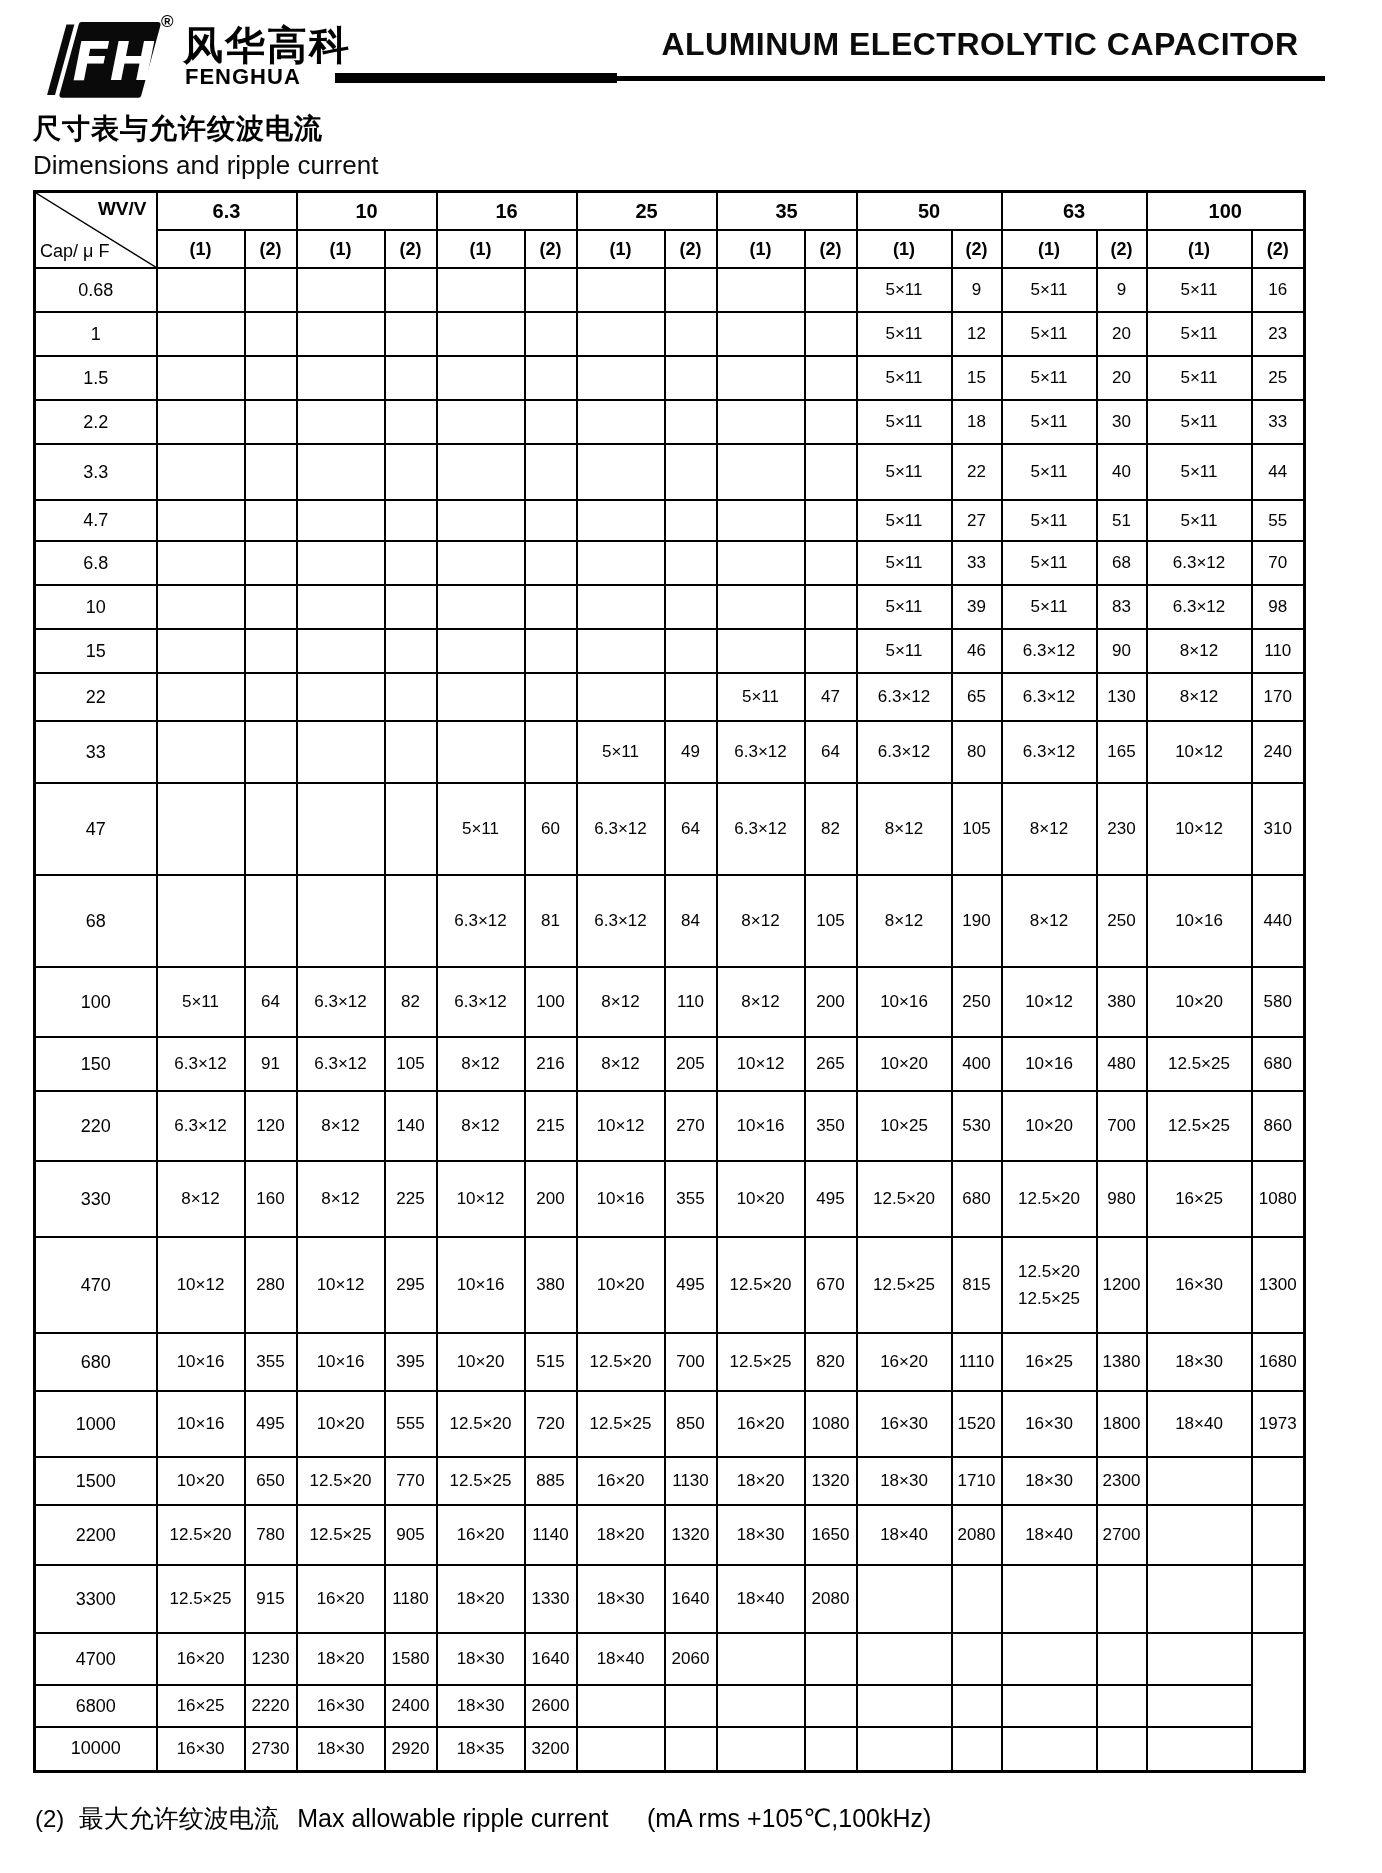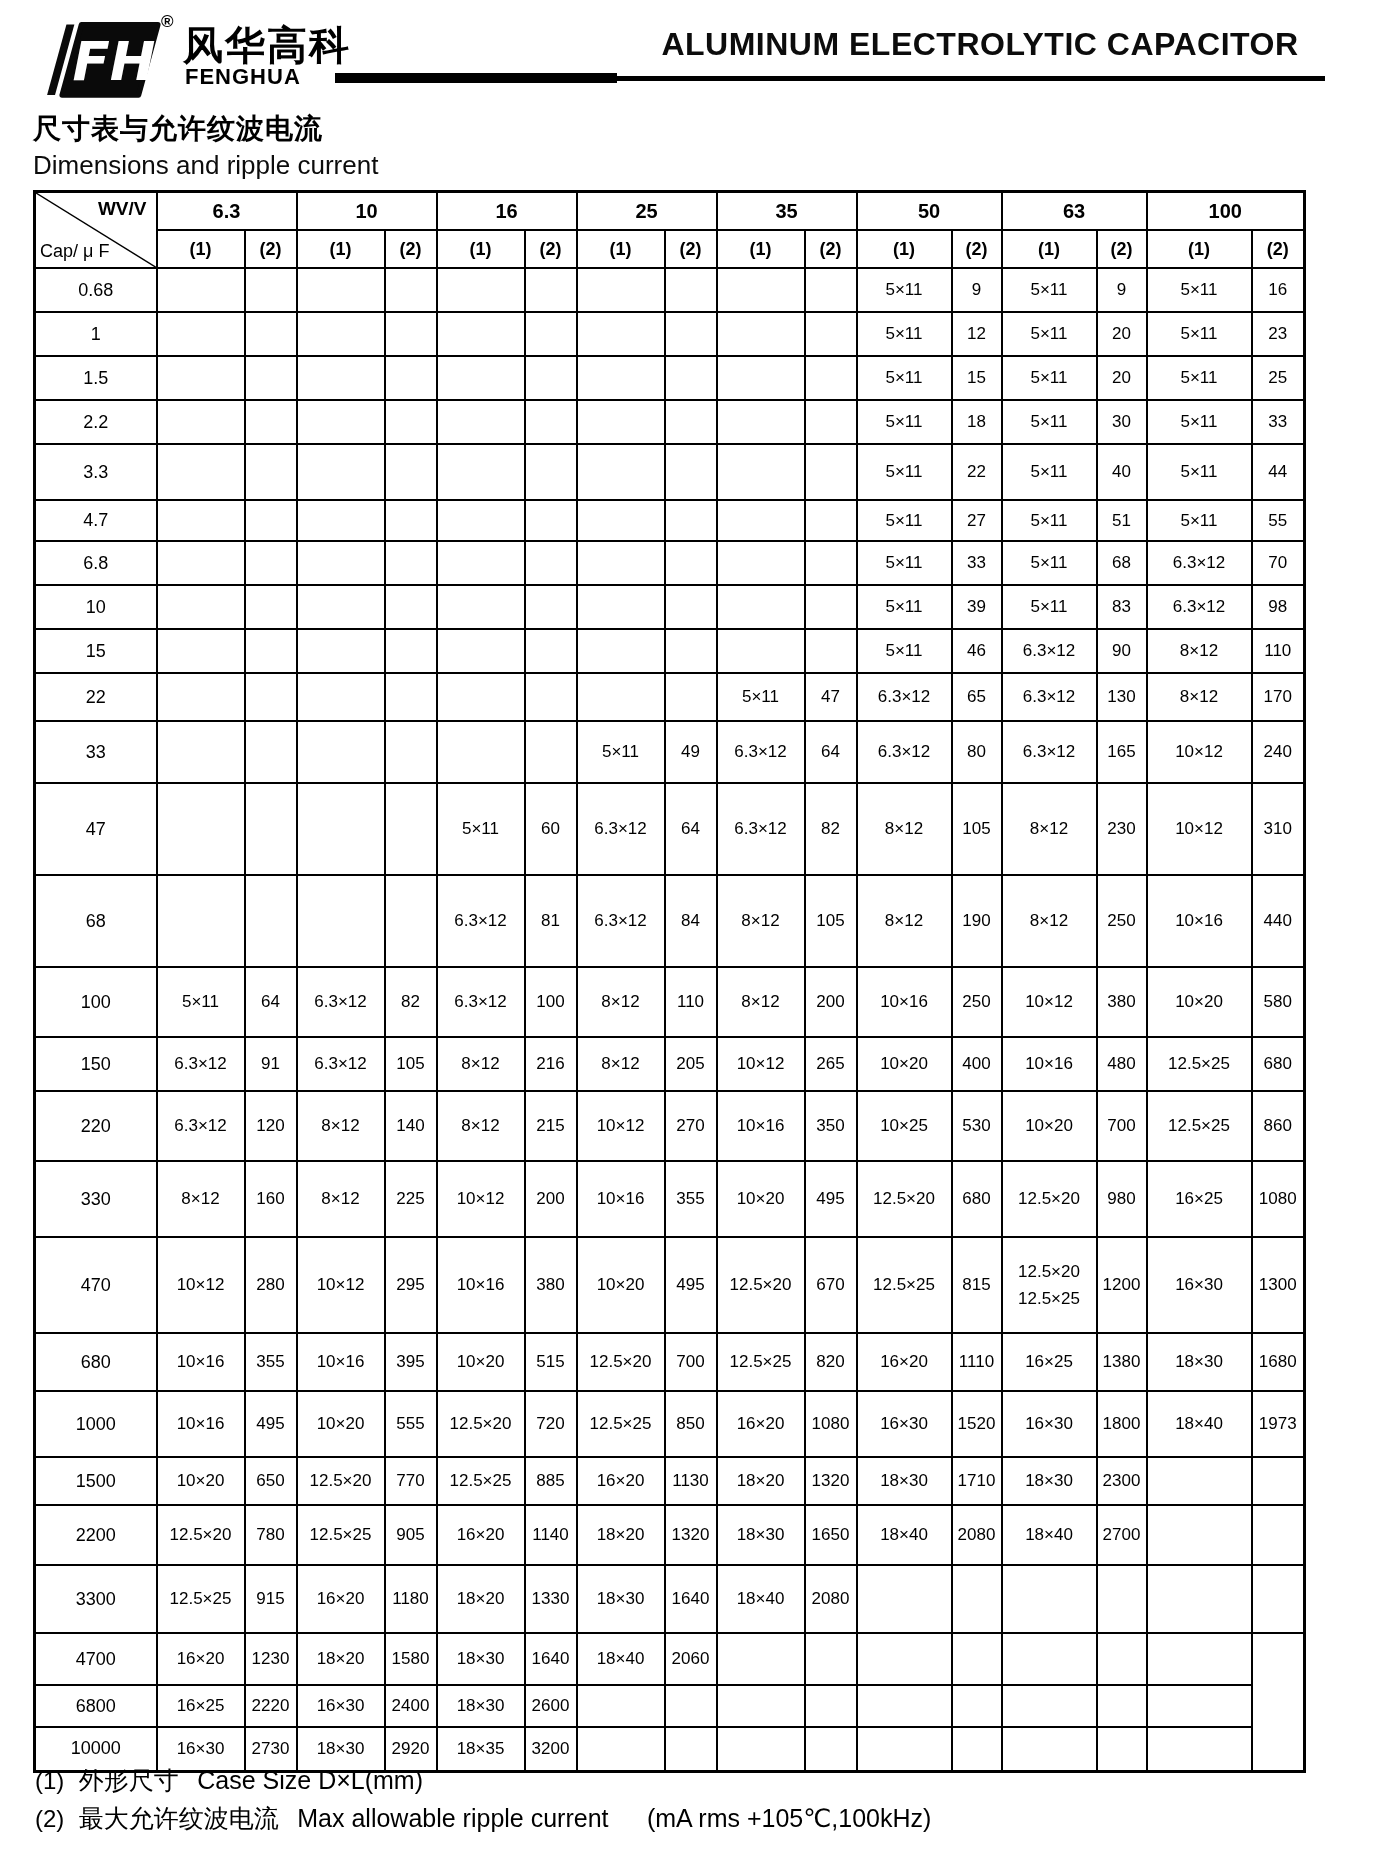--- a/index.html
+++ b/index.html
@@ -626,25 +626,20 @@
           <td class="cur"></td>
           <td class="size"></td>
           <td class="cur"></td>
           <td class="size"></td>
           <td class="cur"></td>
           <td class="size"></td>
         </tr>
       </tbody>
     </table>
 
-  <div class="footnote fn-1">
-    <span class="fn-num">(1)</span>
-    <span class="fn-cn">外形尺寸</span>
-    <span class="fn-en">Case Size D×L(mm)</span>
-  </div>
   <div class="footnote fn-2">
     <span class="fn-num">(2)</span>
     <span class="fn-cn">最大允许纹波电流</span>
     <span class="fn-en">Max allowable ripple current</span>
     <span class="fn-extra">(mA rms +105℃,100kHz)</span>
   </div>
 
 </div>
 
 </body></html>

